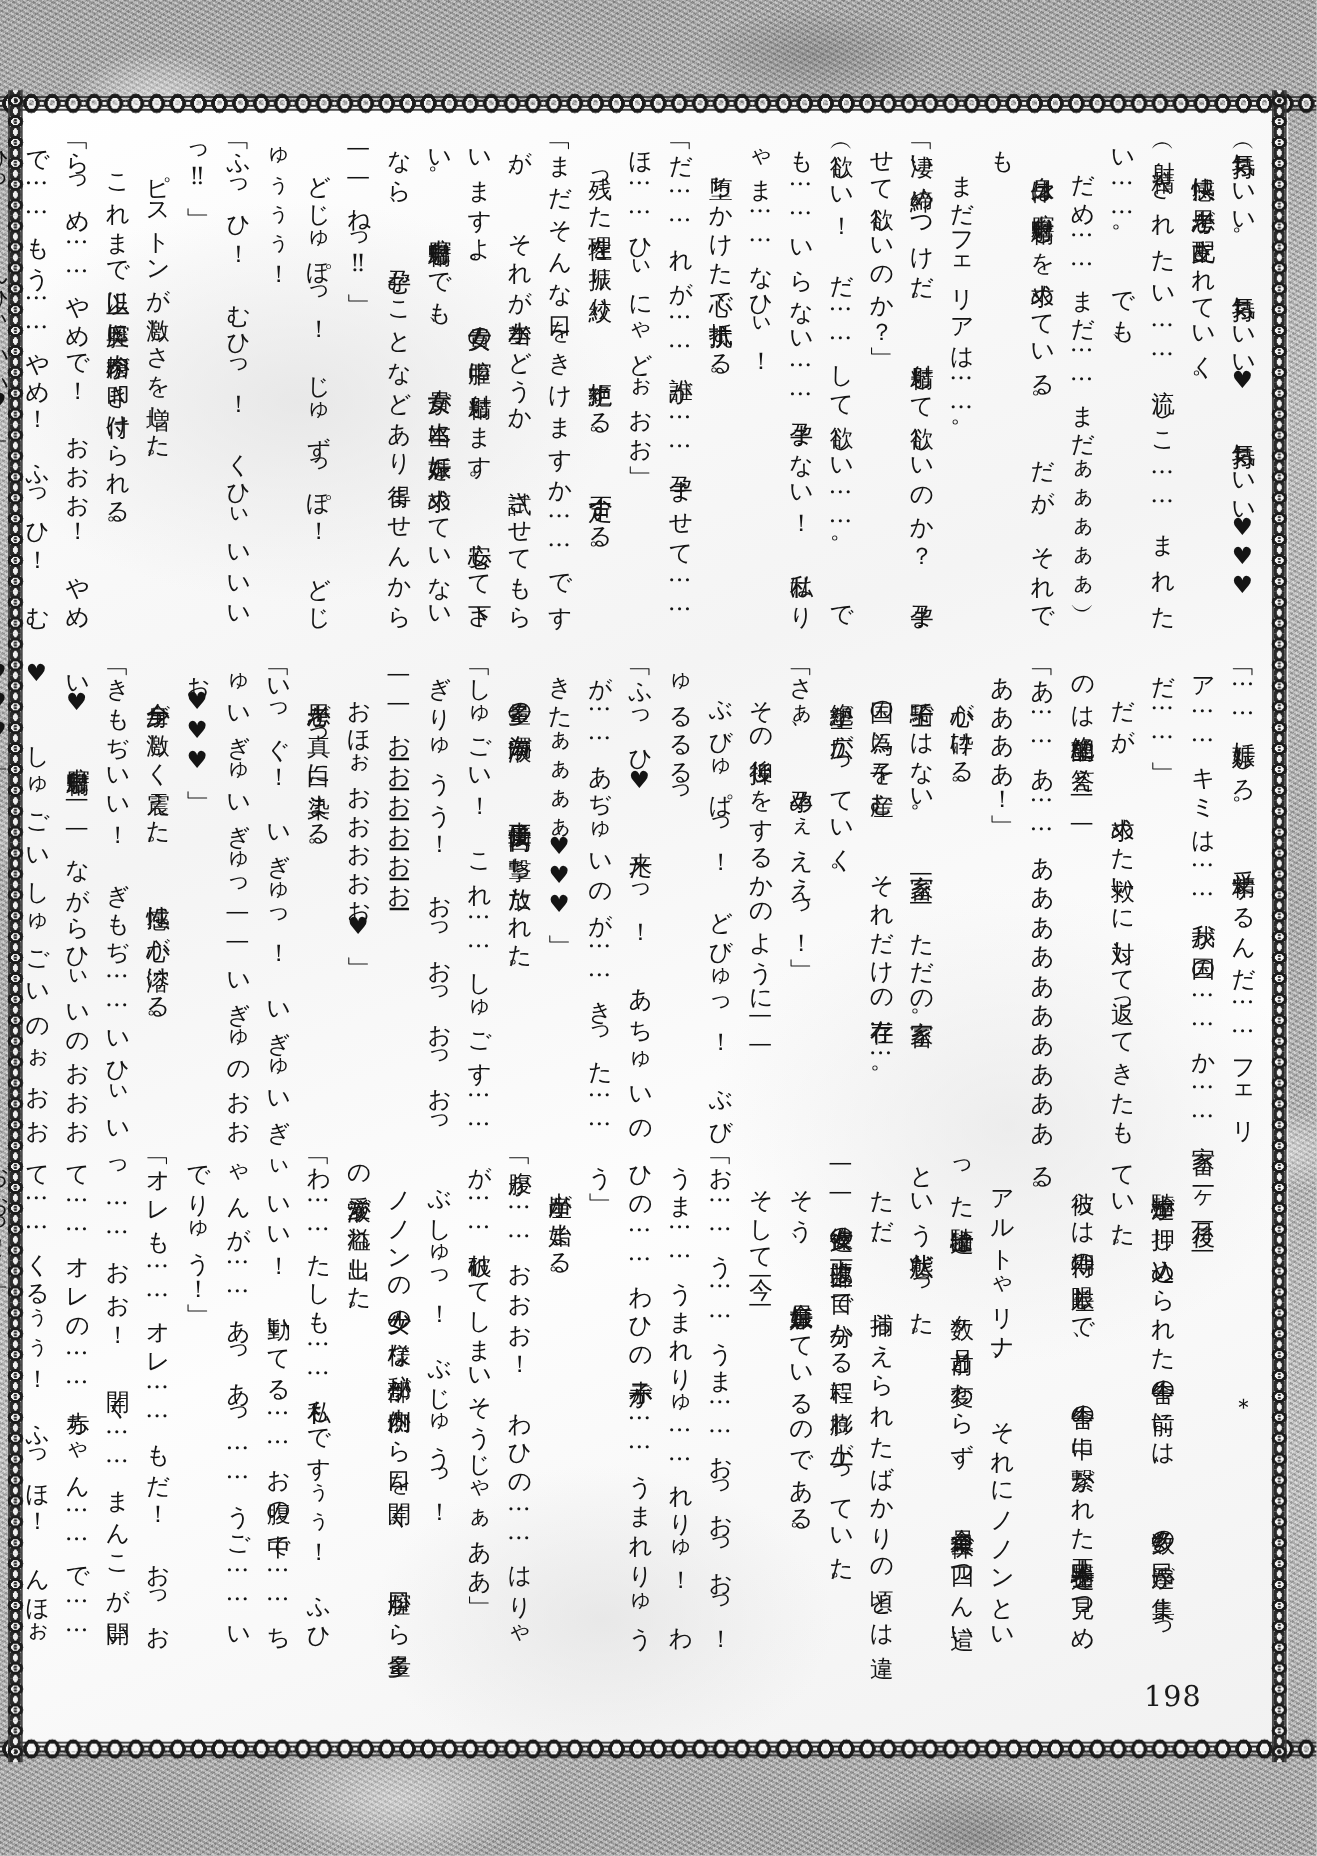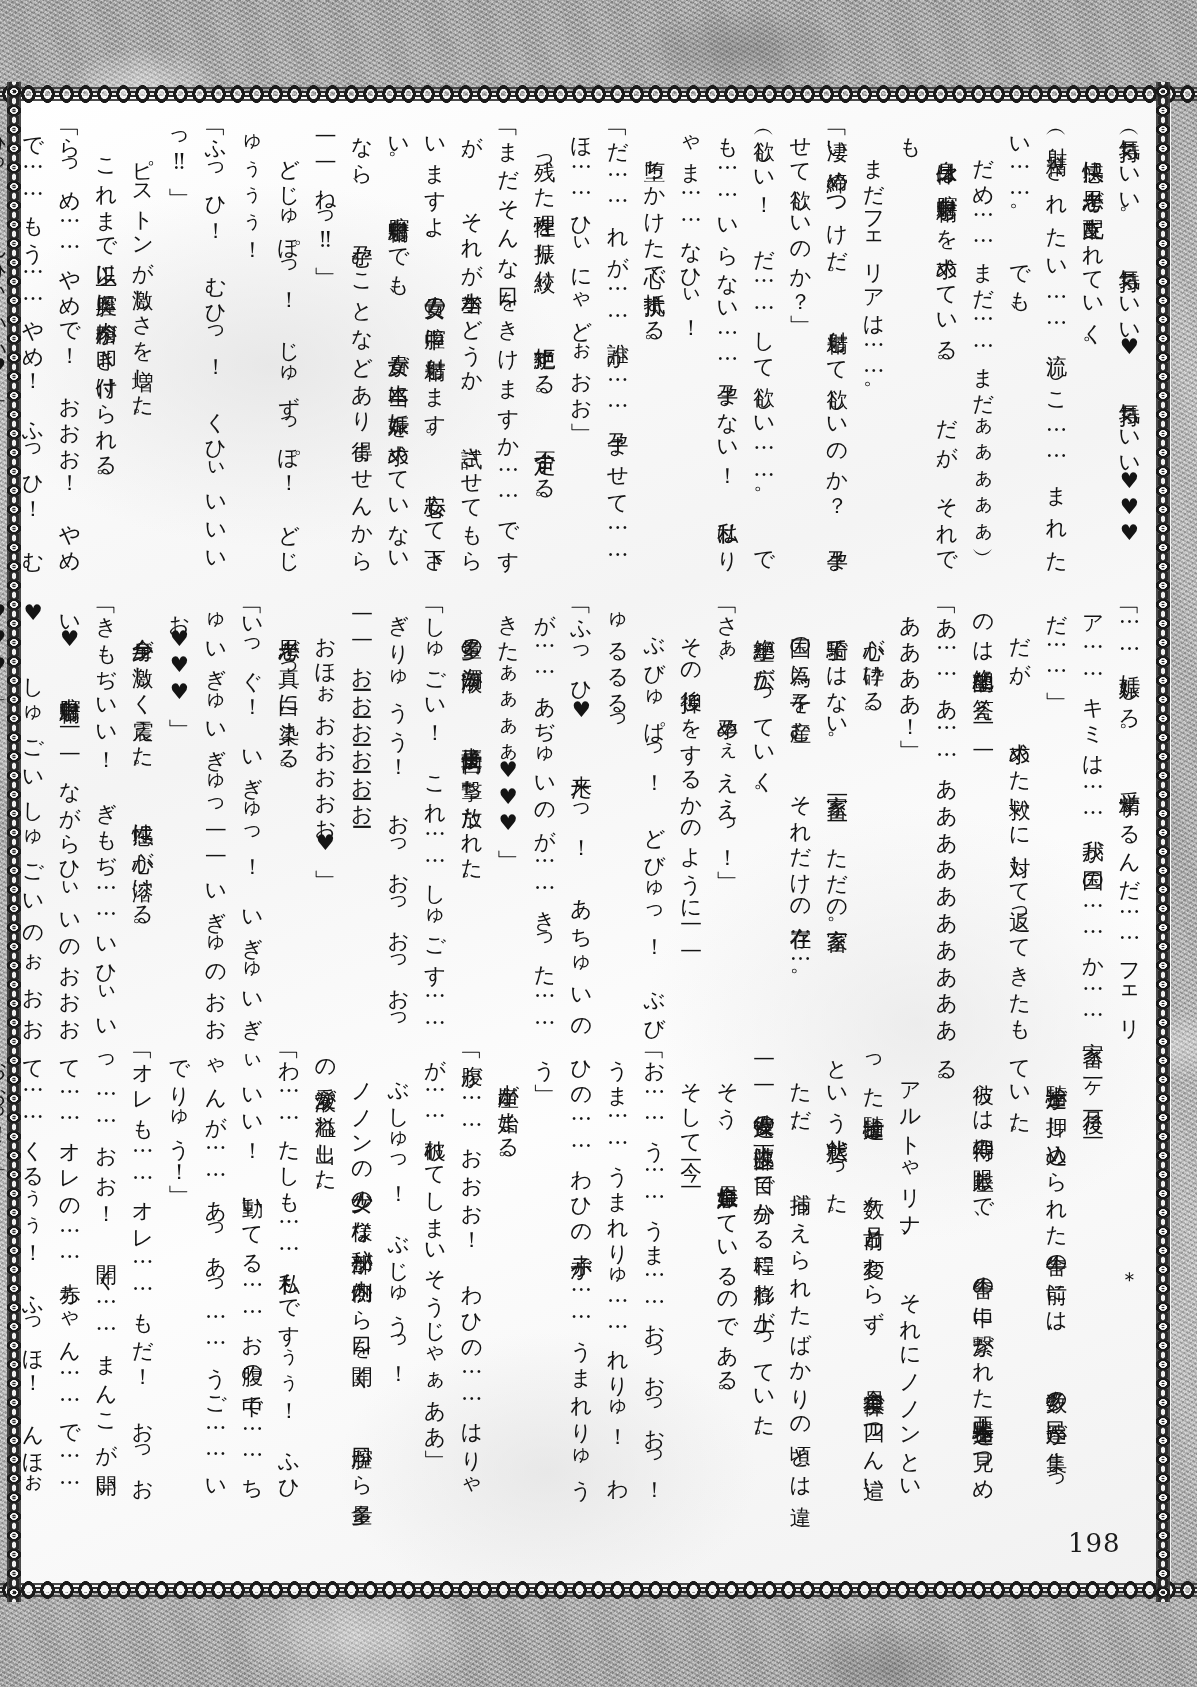--- a/index.html
+++ b/index.html
@@ -115,21 +115,21 @@
   #block-2 { top: 600px;  right: 50px; height: 430px;  width: 1046px; }
   #block-3 { top: 1045px; right: 50px; height: 445px;  width: 1046px; }
 
   .para { margin: 0; text-indent: 1em; }
   .para.no-indent { text-indent: 0; }
   .sep { text-indent: 0; text-align: center; letter-spacing: 0; }
 
   
   #page-number {
     position: absolute;
-    left: 1068px;
+    left: 1040px;
     top: 1528px;
     font-family: "DejaVu Serif", "Liberation Serif", serif;
     font-size: 26px;
     letter-spacing: 1px;
     color: #1a1a1a;
   }
 </style>
 </head>
 <body>
 

